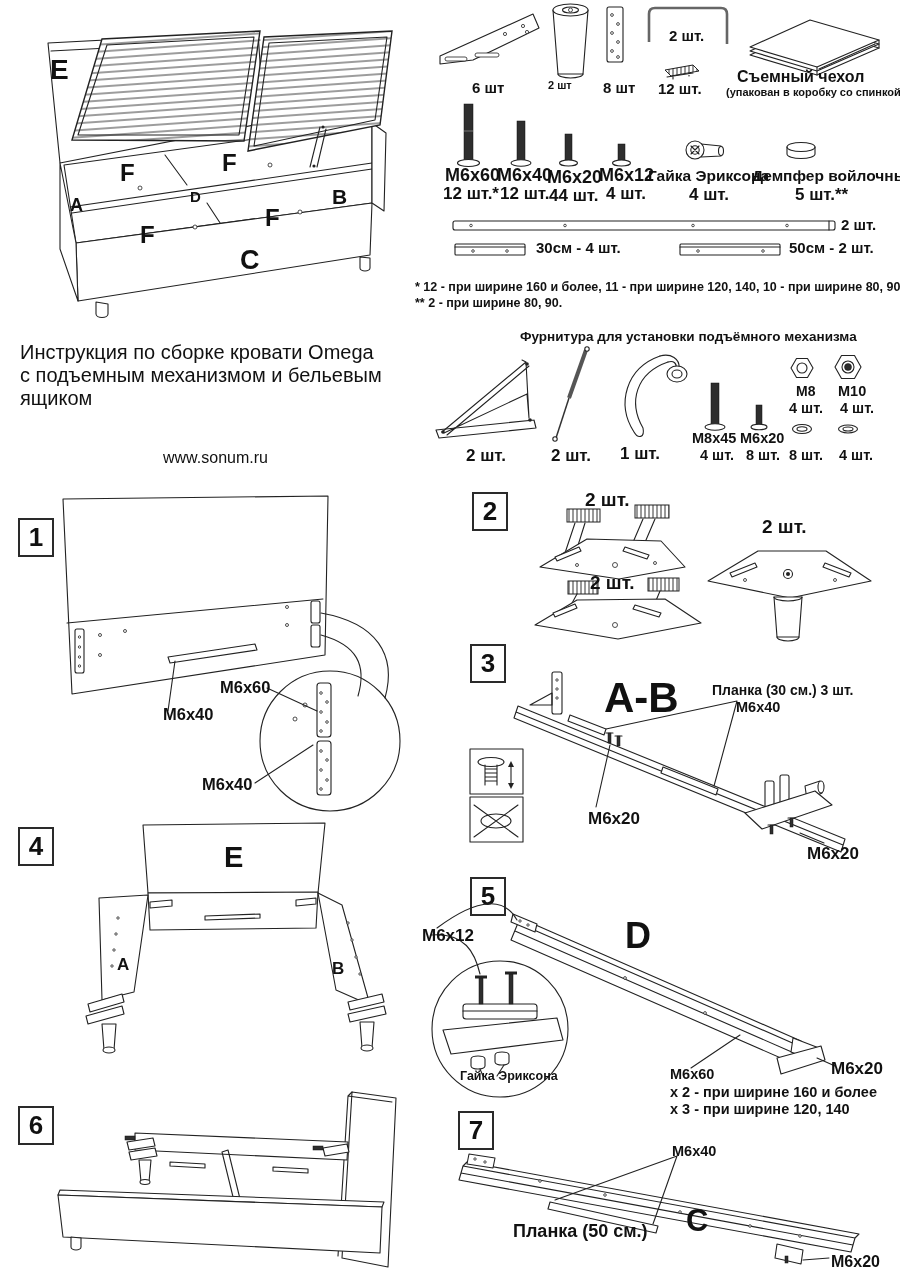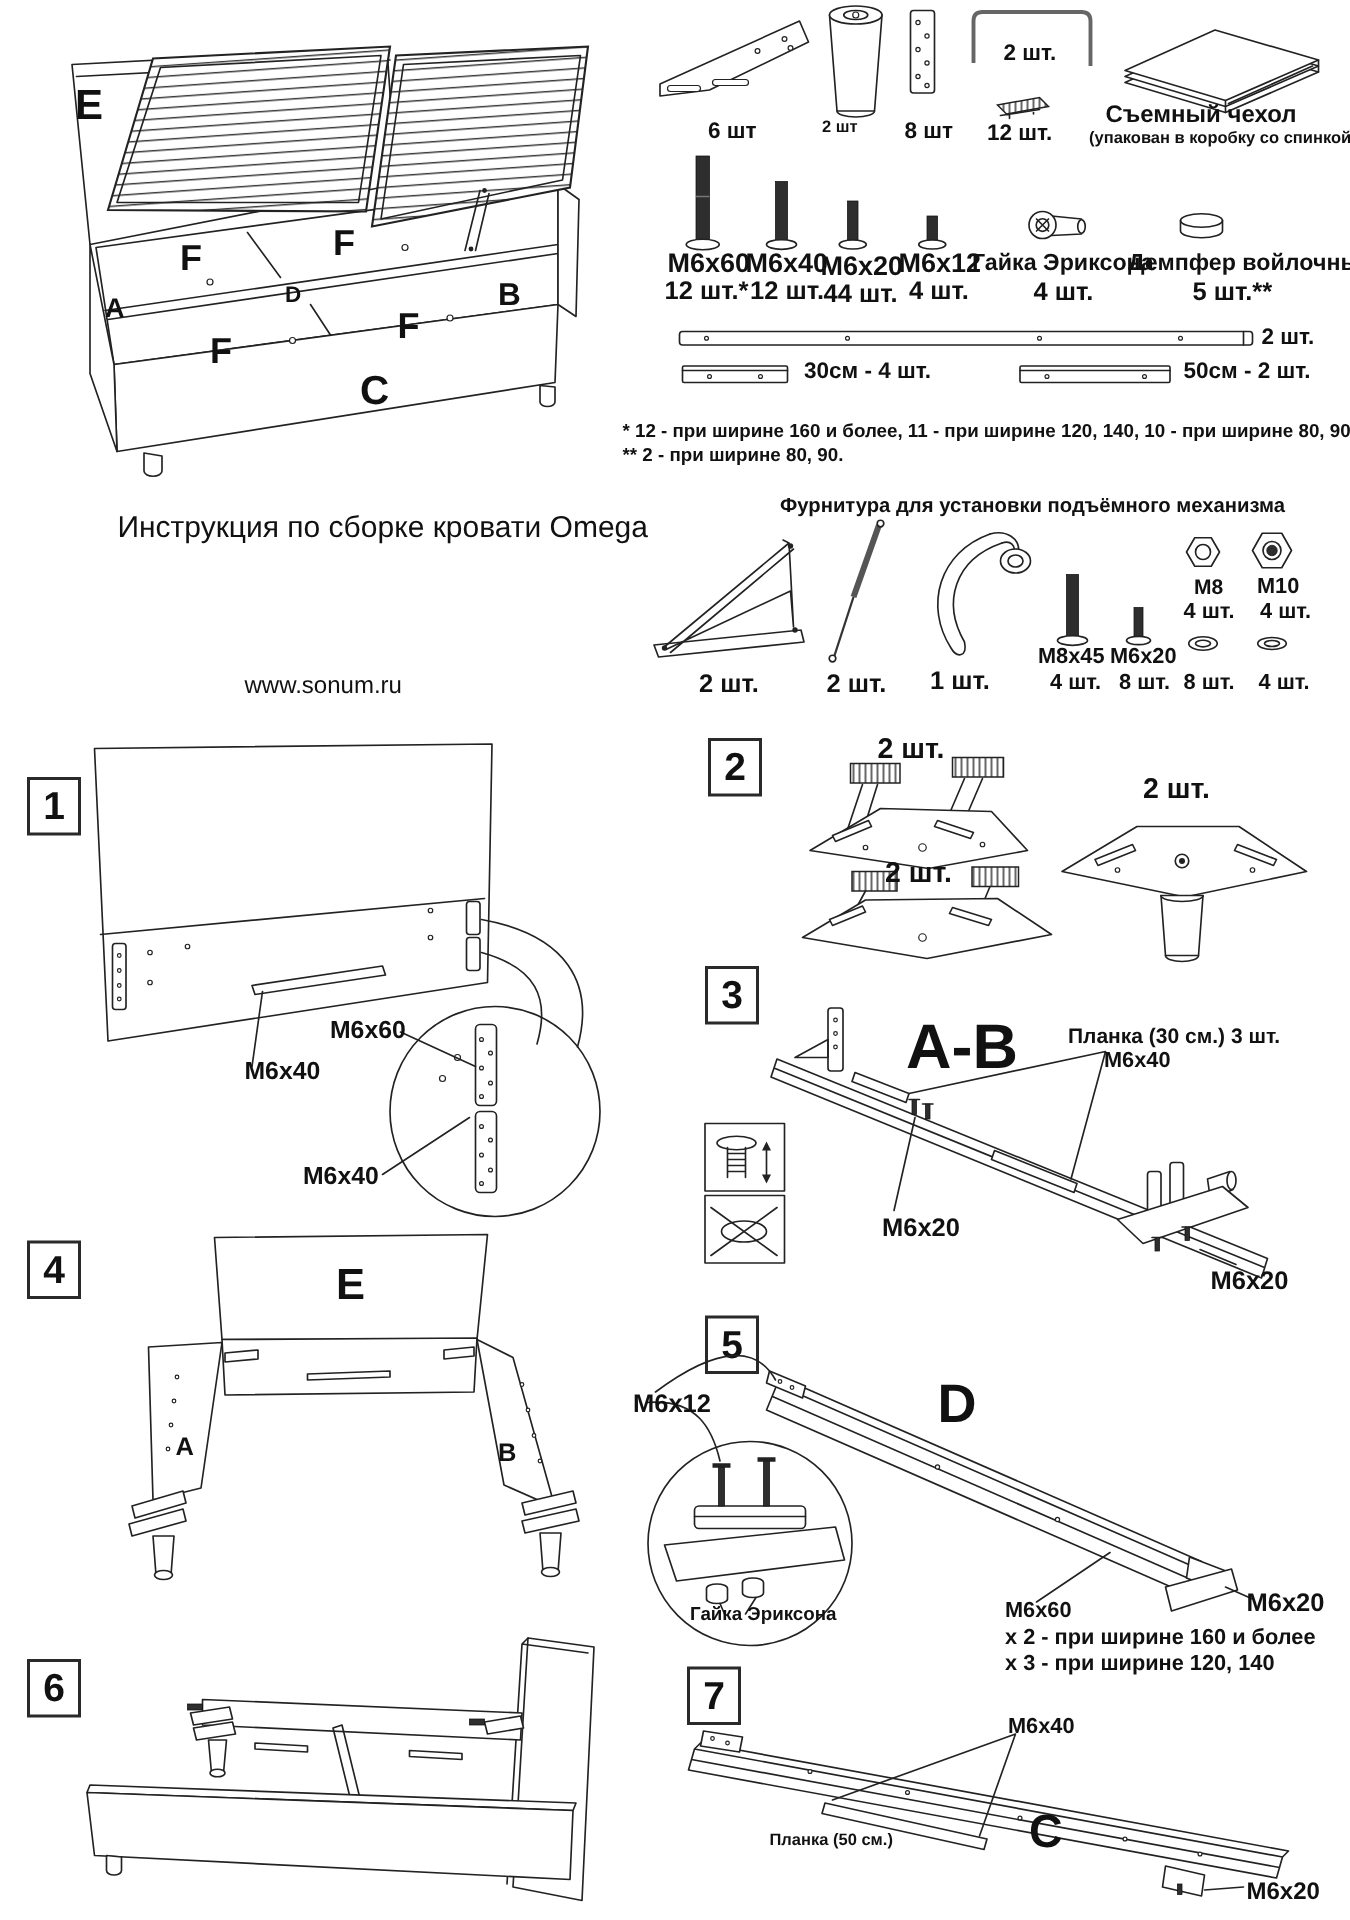--- a/index.html
+++ b/index.html
@@ -191,22 +191,23 @@
   </svg>
   <span class="lbl" style="left:841px;top:217px;font-size:15px">2 шт.</span>
   <span class="lbl" style="left:536px;top:240px;font-size:15px">30см - 4 шт.</span>
   <span class="lbl" style="left:789px;top:240px;font-size:15px">50см - 2 шт.</span>
 
   <div class="abs" style="left:415px;top:279px;width:484px;font-size:12.5px;font-weight:700;line-height:16px">
     <div style="white-space:nowrap">* 12 - при ширине 160 и более, 11 - при ширине 120, 140, 10 - при ширине 80, 90.</div>
     <div>** 2 - при ширине 80, 90.</div>
   </div>
 
-  <div class="abs" style="left:20px;top:341px;width:412px;text-align:right;font-size:20px;line-height:23px">
+  <div class="abs" style="left:20px;top:341px;width:412px;text-align:left;font-size:20px;line-height:23px">
     <div>Инструкция по сборке кровати Omega</div>
+    <div>с подъемным механизмом и бельевым ящиком</div>
   </div>
   <span class="lbl reg" style="left:163px;top:449px;font-size:16px">www.sonum.ru</span>
 
   <span class="lbl" style="left:520px;top:330px;font-size:13.5px">Фурнитура для установки подъёмного механизма</span>
   <svg style="left:430px;top:346px" width="470" height="102" viewBox="0 0 470 102">
     <g>
       <path class="ln" d="M6,84 L104,74 M9,92 L106,82 M6,84 L9,92 M104,74 L106,82"></path>
       <path class="ln" d="M12,86 L96,16 M17,89 L99,20 M96,16 L99,72 M92,14 L96,16 M14,87 L97,48 M97,48 L99,72"></path>
       <circle class="dot" cx="13" cy="86" r="1.8"></circle>
         <circle class="dot" cx="97" cy="18" r="1.8"></circle>
@@ -504,17 +505,17 @@
     <polygon class="lnw" points="322,106 348,112 346,126 320,120"></polygon>
     <rect class="dk" x="330" y="118" width="3" height="7"></rect>
     <circle class="hole" cx="85" cy="43" r="1.3"></circle>
       <circle class="hole" cx="150" cy="57" r="1.3"></circle>
       <circle class="hole" cx="225" cy="74" r="1.3"></circle>
       <circle class="hole" cx="295" cy="88" r="1.3"></circle>
       <circle class="hole" cx="345" cy="98" r="1.3"></circle>
     <path class="ln" d="M222,18 L100,62 M222,18 L198,86 M348,122 L374,120"></path>
   </svg>
   <span class="lbl" style="left:672px;top:1144px;font-size:14.5px">M6x40</span>
-  <span class="lbl" style="left:513px;top:1222px;font-size:11px">Планка (50 см.)</span>
+  <span class="lbl" style="left:513px;top:1222px;font-size:18px">Планка (50 см.)</span>
   <span class="lbl" style="left:686px;top:1204px;font-size:31px">C</span>
   <span class="lbl" style="left:831px;top:1253px;font-size:16px">M6x20</span>
 
 </div>
 
 </body></html>

